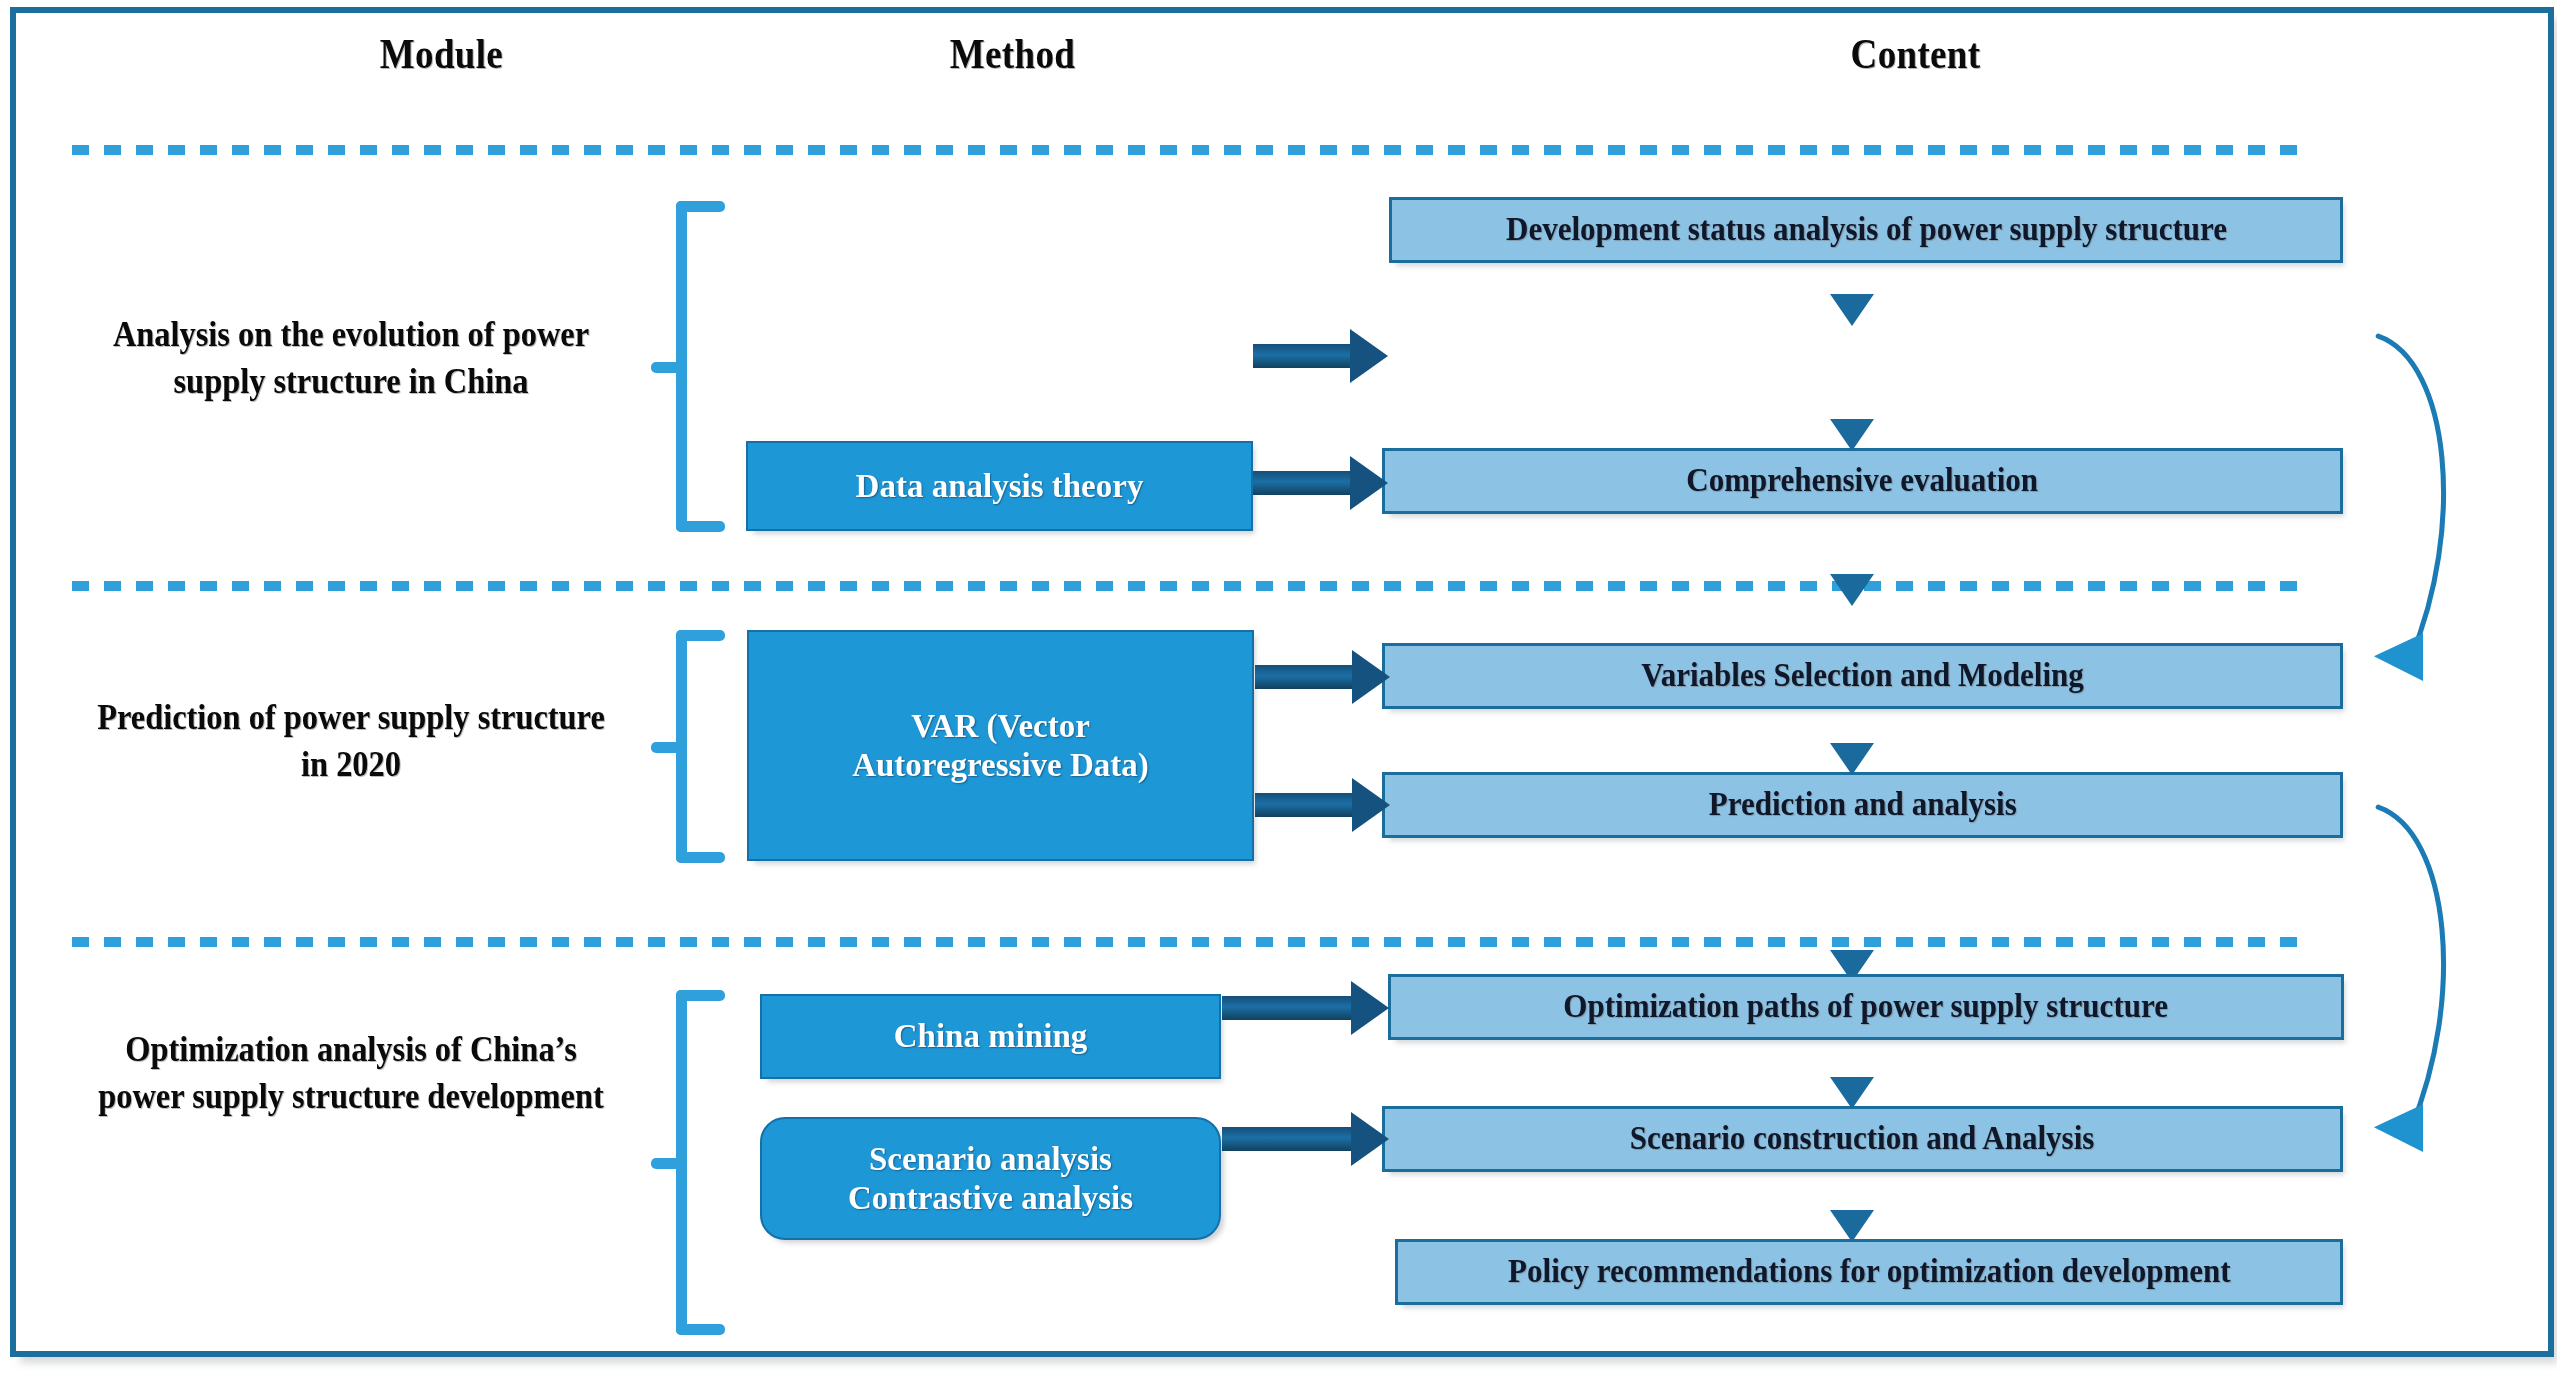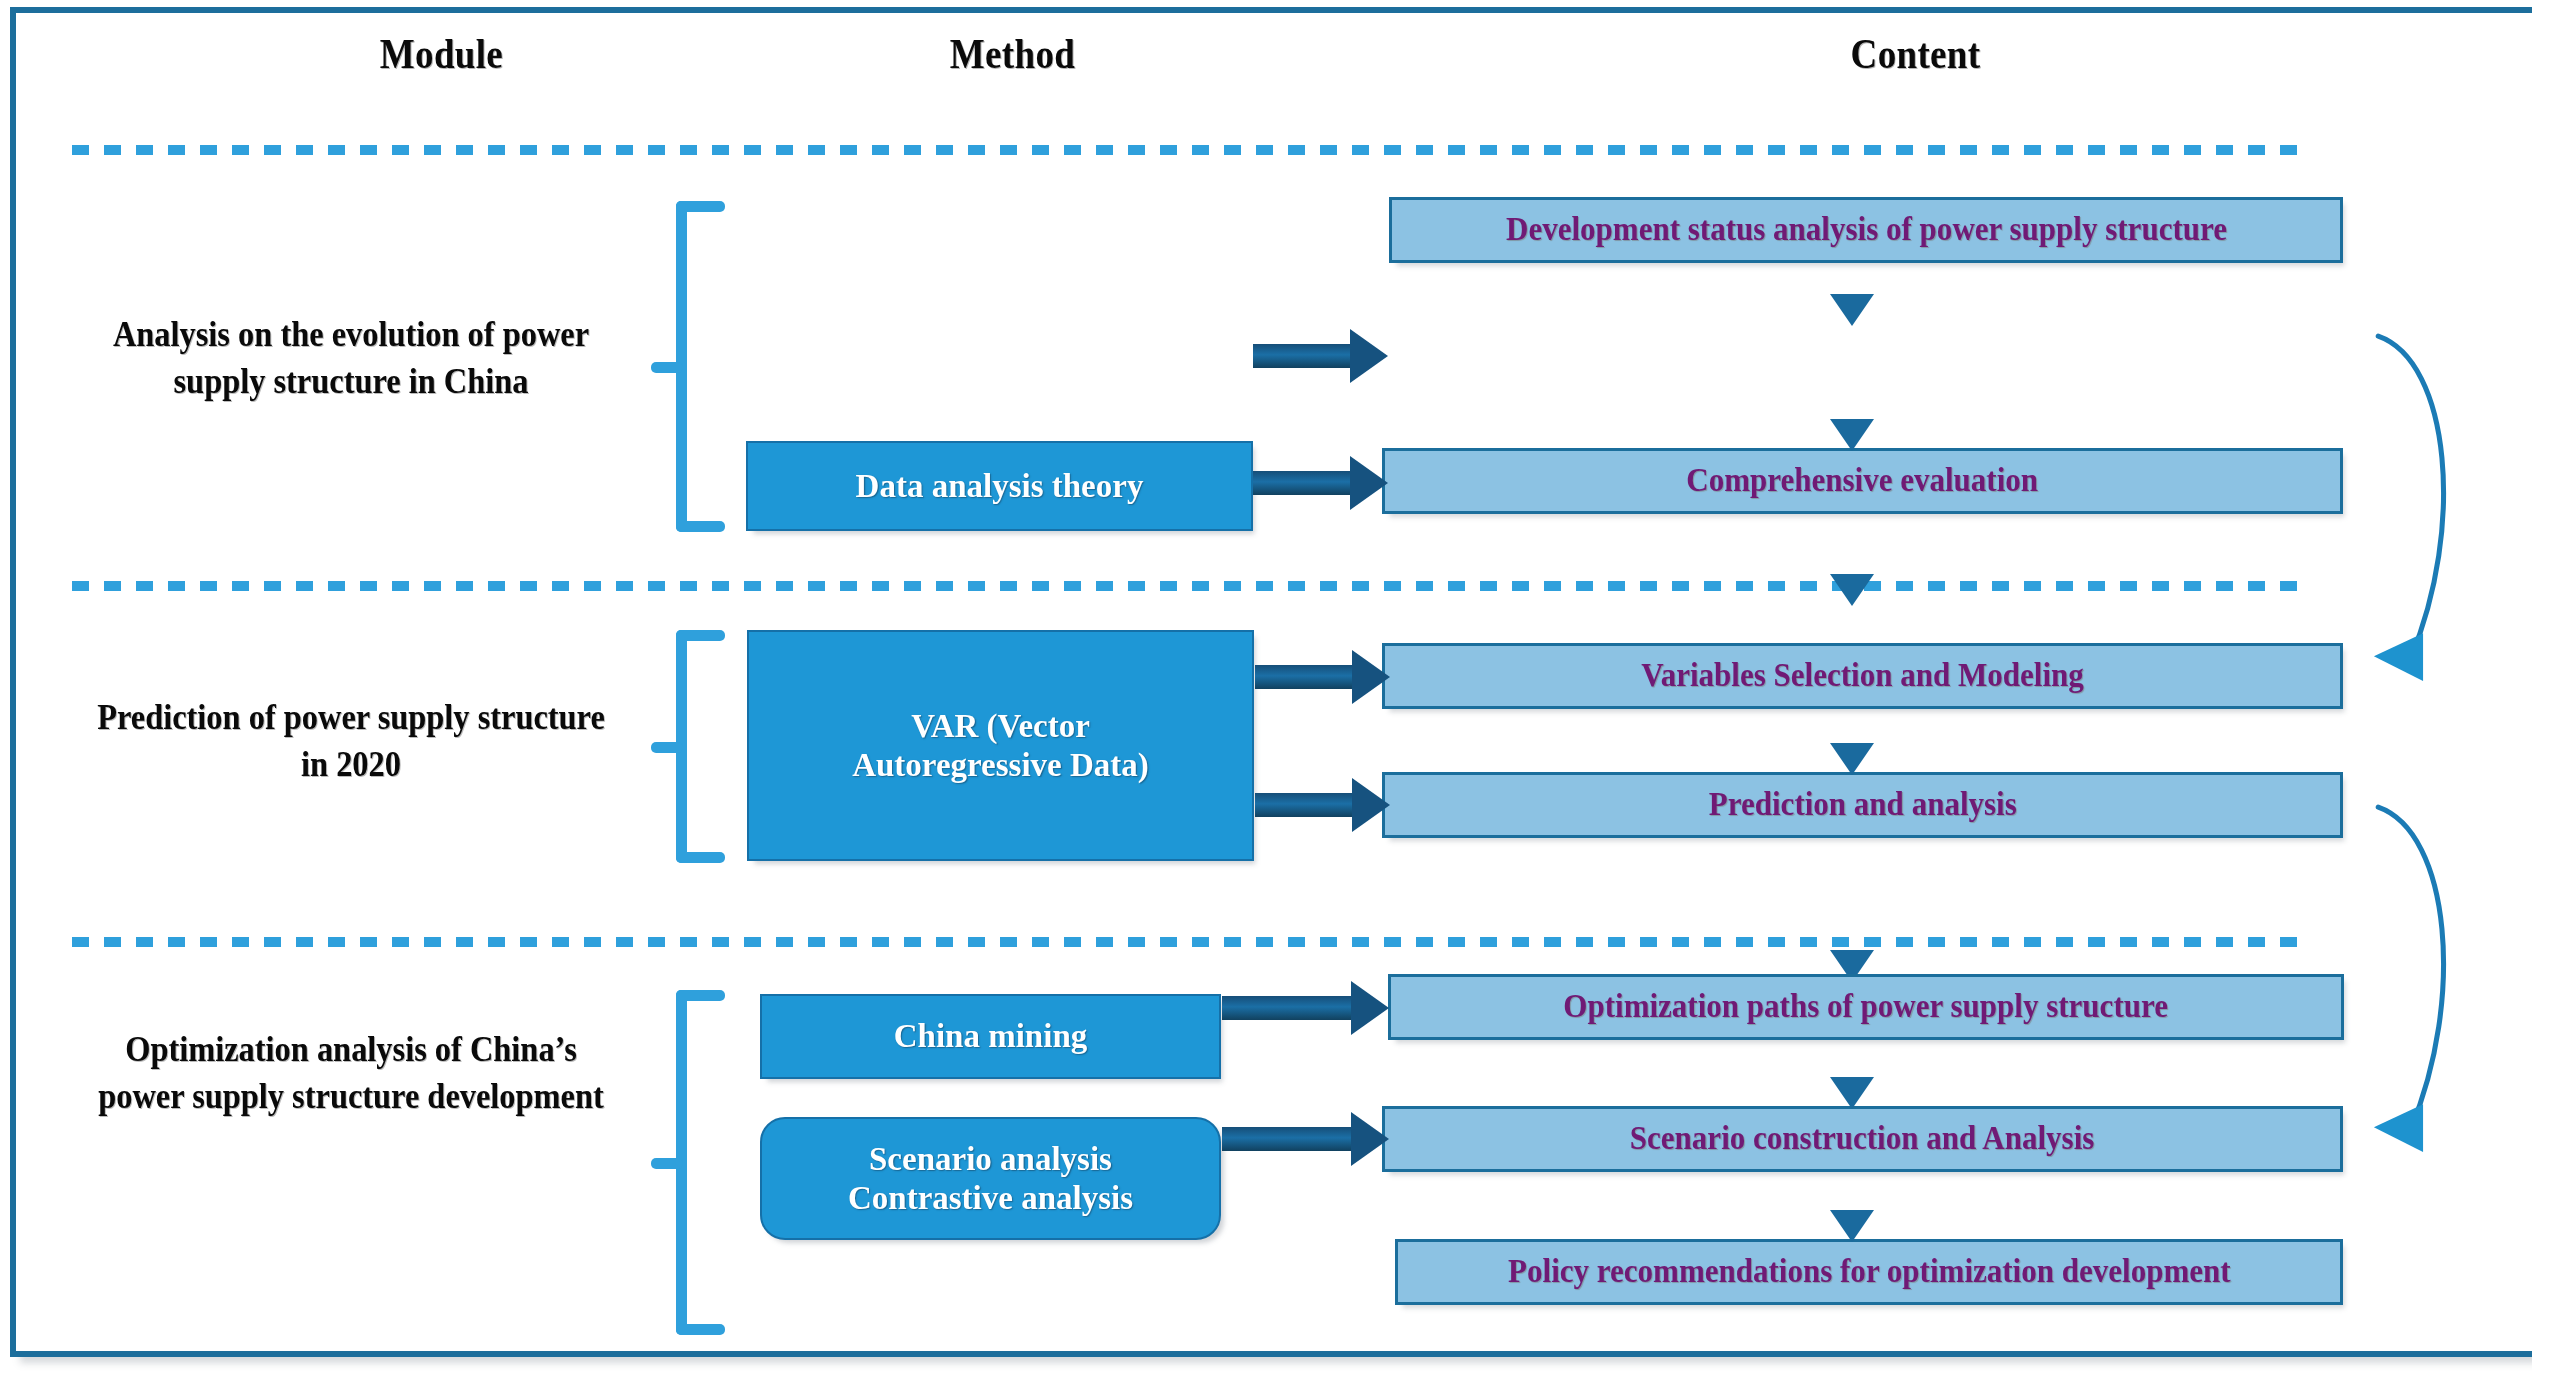--- a/index.html
+++ b/index.html
@@ -5,20 +5,21 @@
 <style>
   html,body{margin:0;padding:0;background:#ffffff;}
   body{font-family:"Liberation Serif", serif;}
 
   #page{
     position:relative;
     width:2532px;
     height:1381px;
     background:#ffffff;
     overflow:hidden;
+    padding-left:25px;
   }
 
   
   #frame{
     position:absolute;
     left:10px; top:7.2px;
     width:2544px; height:1350px;
     border:6.5px solid #1C6E9C;
     box-sizing:border-box;
     background:#ffffff;
@@ -93,21 +94,21 @@
     box-shadow:4.3px 5px 5px -2.2px rgba(120,130,140,.35);
     white-space:pre-line;
   }
 
   
   .content-box{
     position:absolute;
     background:#8CC2E3;
     border:3.6px solid #1B6E9C;
     box-sizing:border-box;
-    color:#701a75;
+    color:#0f172a;
     font-size:33px;
     font-weight:700;
     display:flex;align-items:center;justify-content:center;
     text-align:center;
     line-height:1.2;
     padding:1.4px 7.2px;
     text-shadow:1.1px 1.1px 0.7px rgba(120,120,120,.55);
     box-shadow:4.3px 5px 5px -2.2px rgba(120,130,140,.32);
     transform-origin:center;
     white-space:nowrap;

